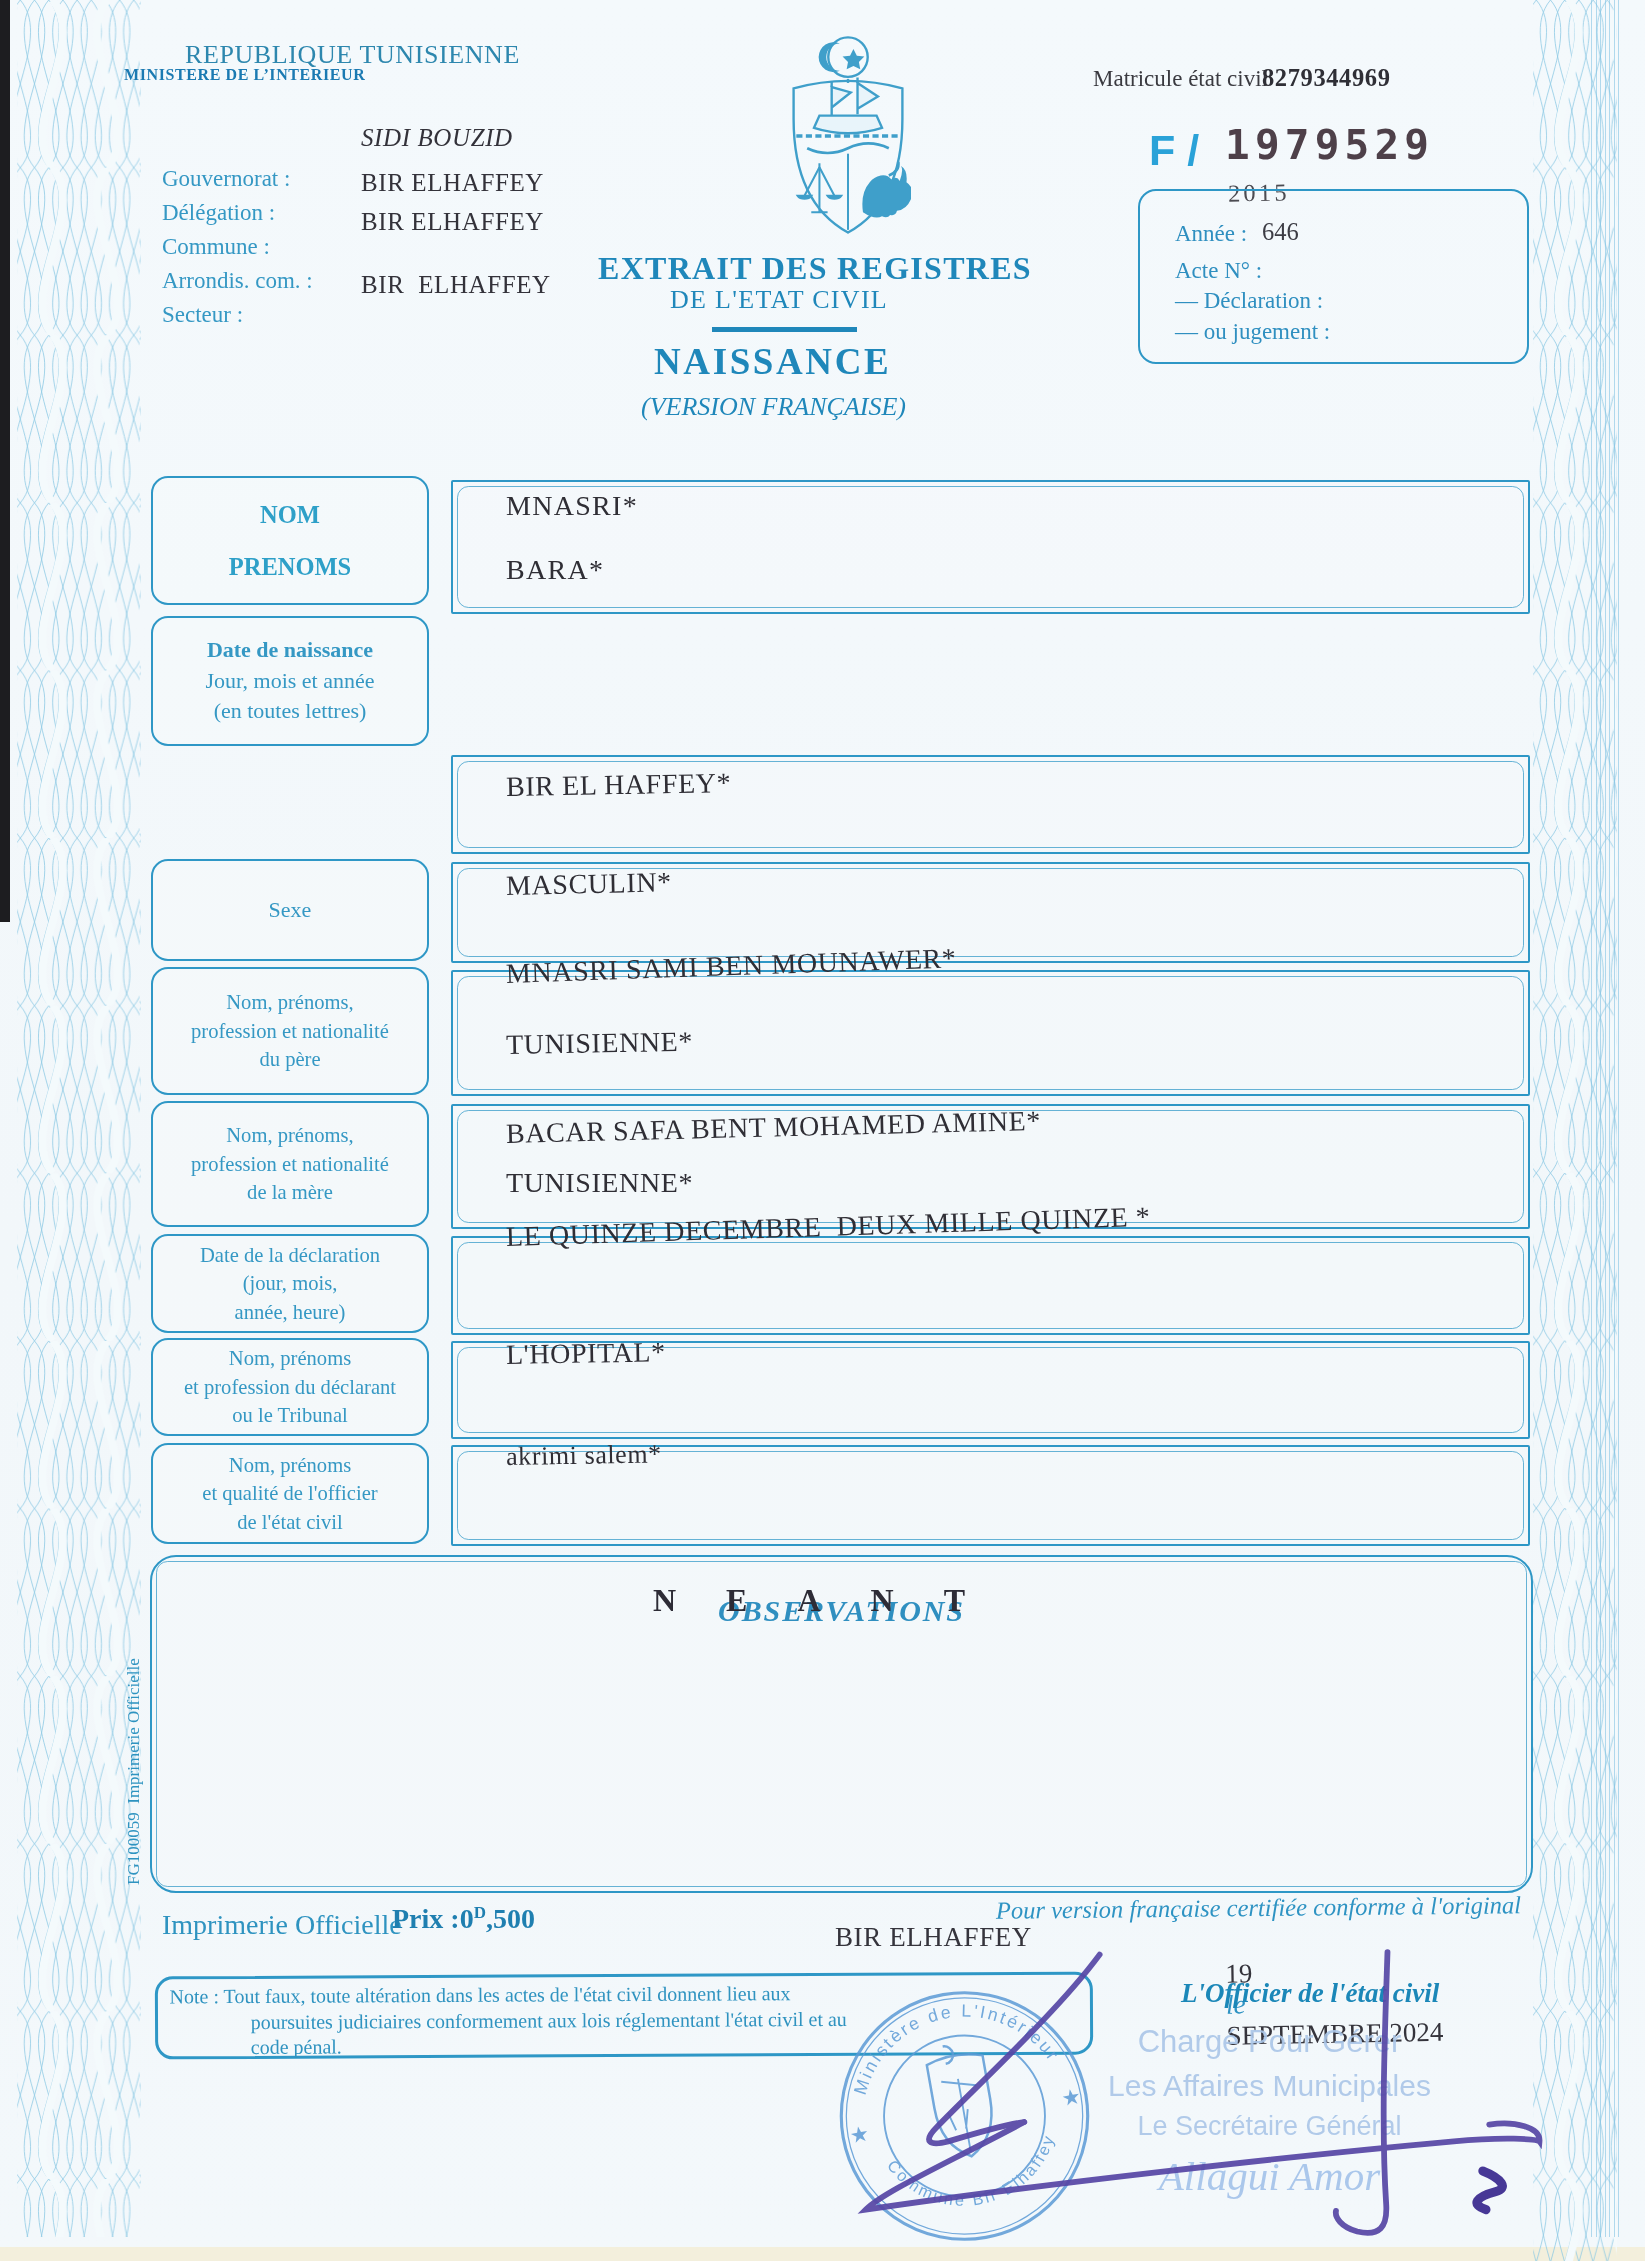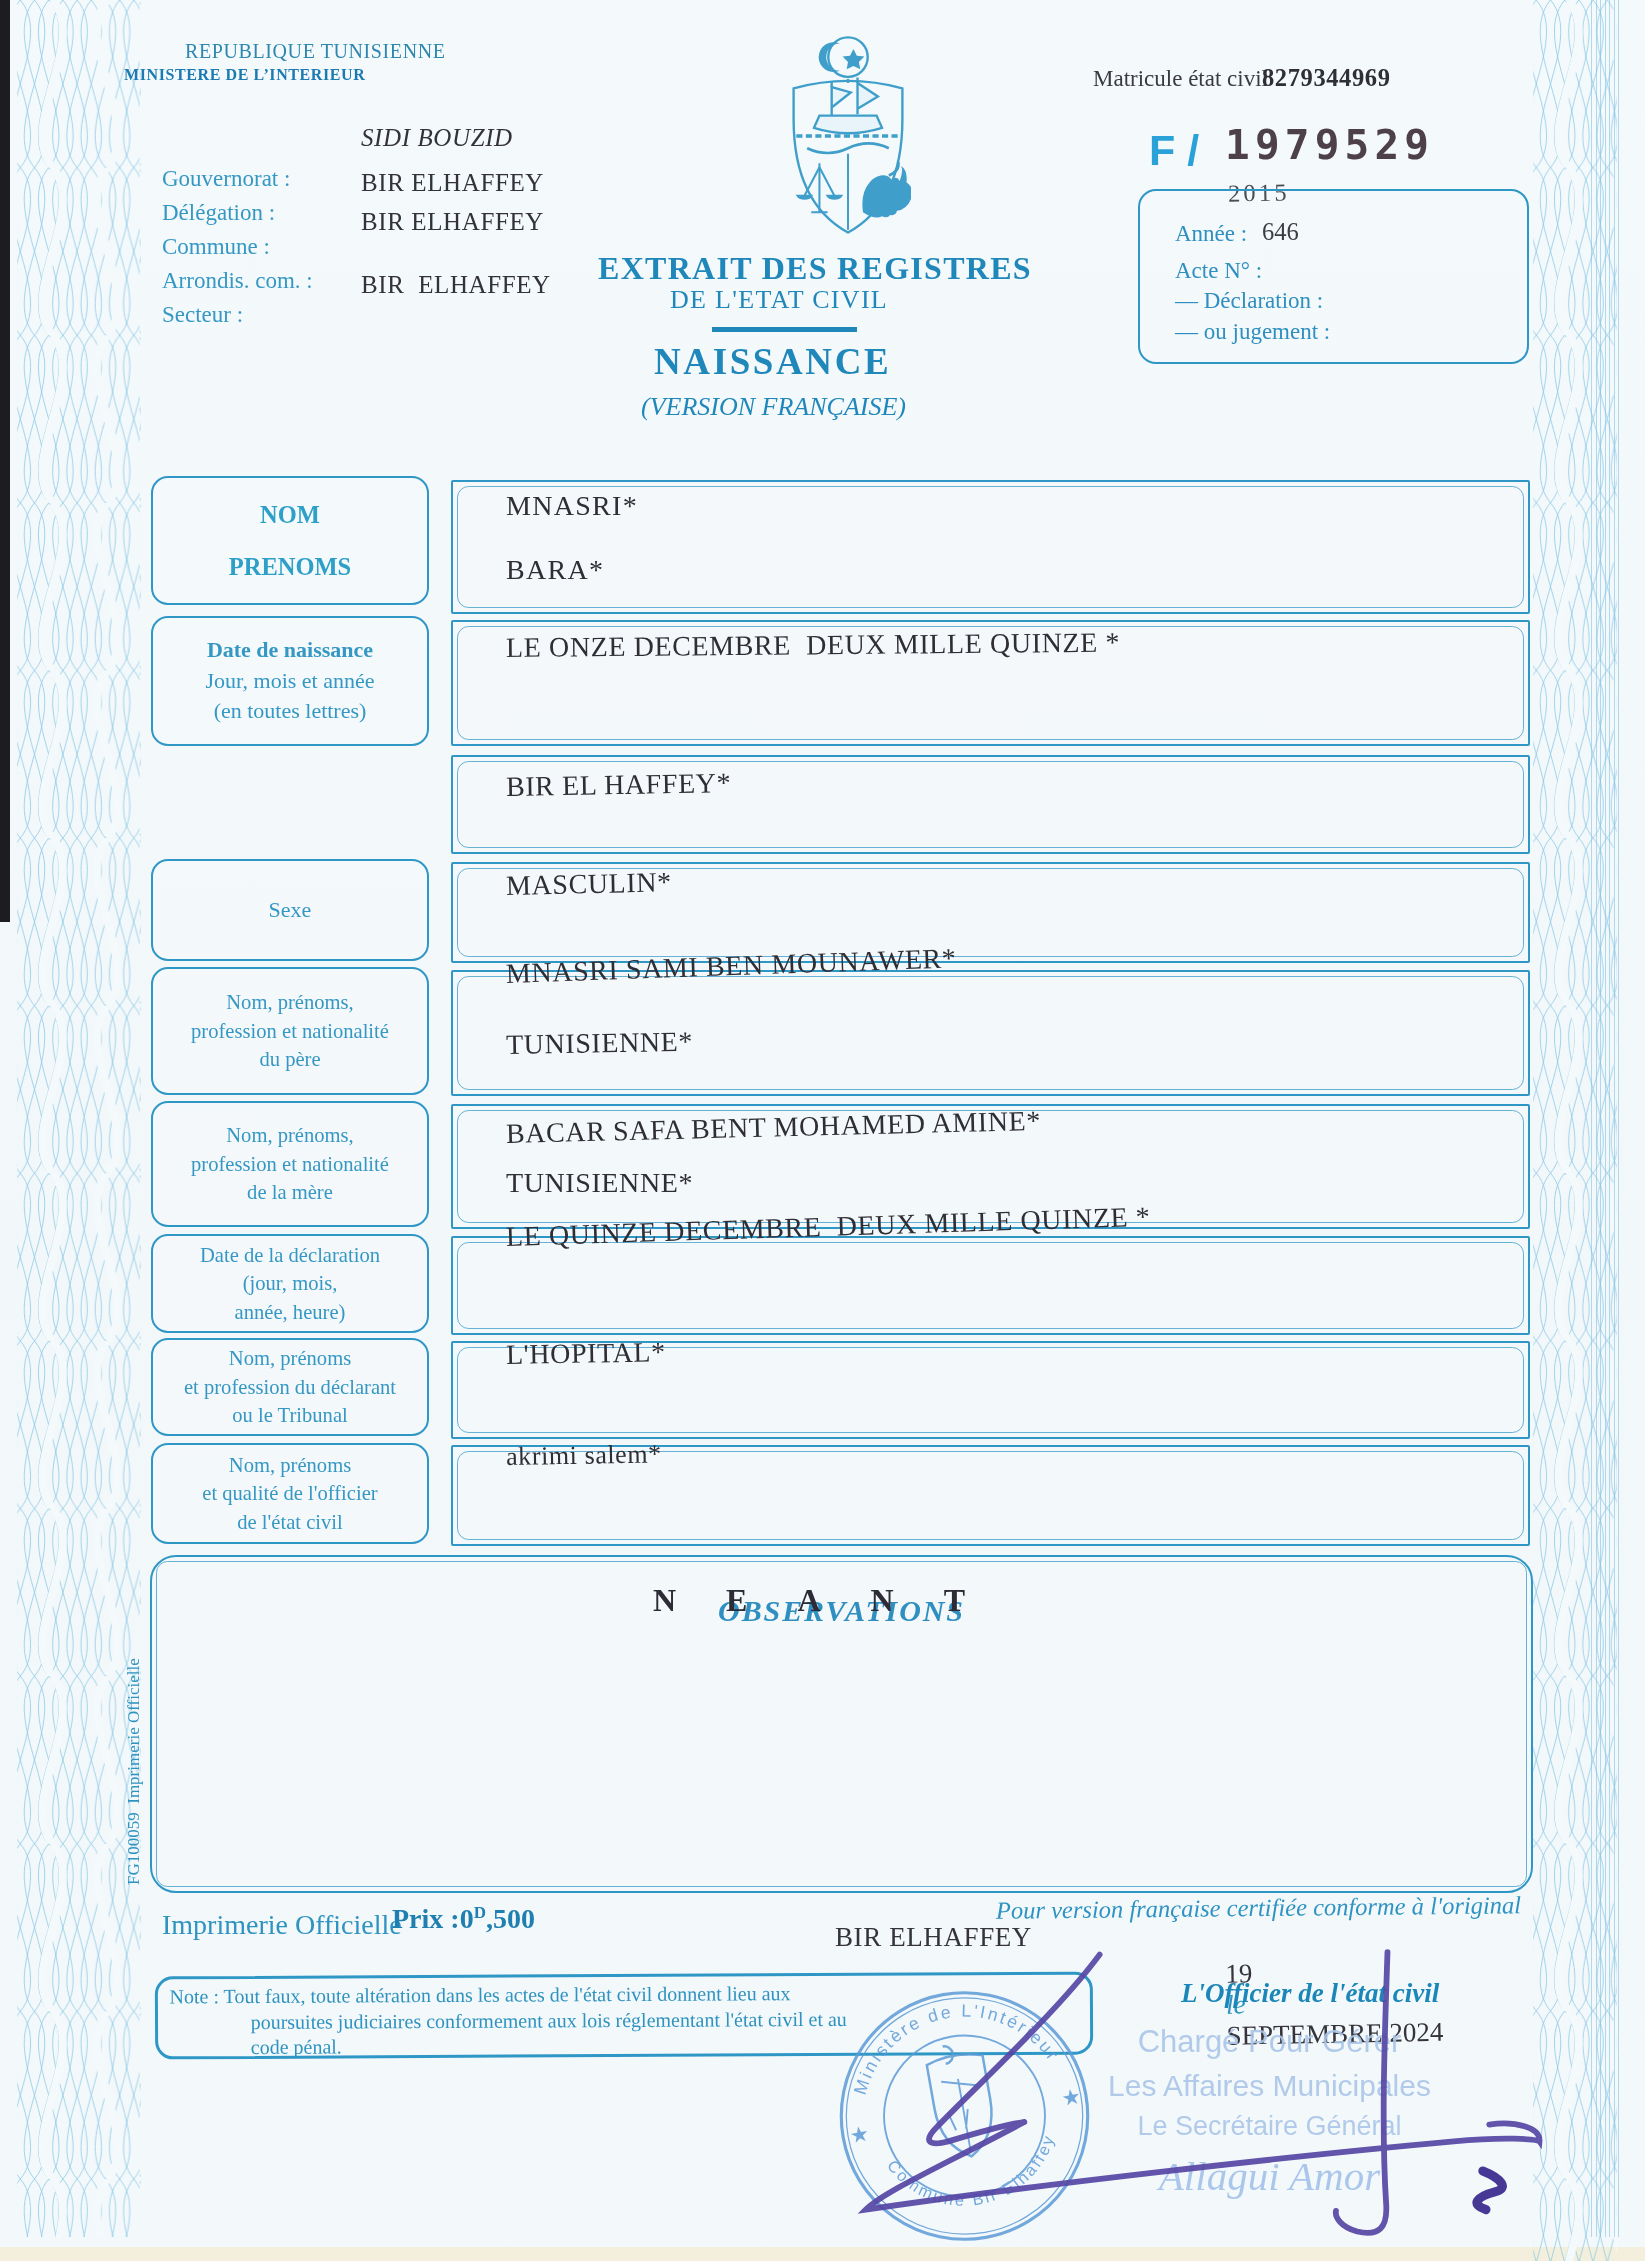--- a/index.html
+++ b/index.html
@@ -11,21 +11,21 @@
   .ink{color:#2f2e35;}
   
   .lbox{position:absolute;left:151px;width:274px;border:2.6px solid #2e97c6;border-radius:17px;
         display:flex;flex-direction:column;align-items:center;justify-content:center;
         text-align:center;color:#3598c4;font-size:22px;line-height:1.38;background:rgba(255,255,255,.15);}
   .vbox{position:absolute;left:451px;width:1075px;border:2.6px solid #2e97c6;border-radius:2px;background:rgba(255,255,255,.12);}
   .dbl::before{content:"";position:absolute;inset:3.9px;border:1.3px solid rgba(46,151,198,.72);border-radius:11.6px;pointer-events:none;}
   .lb-bold{font-weight:bold;}
   .val{position:absolute;white-space:pre;font-size:28px;color:#2f2e35;letter-spacing:0.6px;transform-origin:left center;}
   
-  .hdr-rep{font-size:20px;color:#2d87ae;letter-spacing:0.6px;}
+  .hdr-rep{font-size:26px;color:#2d87ae;letter-spacing:0.6px;}
   .hdr-min{font-size:16px;color:#1b7ab2;font-weight:bold;letter-spacing:0.6px;}
   .admin-lbl{font-size:23px;color:#3598c4;line-height:1.48;}
   .admin-val{font-size:25px;color:#33323a;letter-spacing:0.6px;white-space:pre;}
   .title1{font-size:32px;font-weight:bold;color:#1f87ba;letter-spacing:1.3px;}
   .title2{font-size:26px;color:#1f87ba;letter-spacing:1.3px;}
   .title3{font-size:37px;font-weight:bold;color:#1f87ba;letter-spacing:2.6px;}
   .title4{font-size:26px;font-style:italic;color:#1f87ba;}
   .matric{font-size:23px;color:#3a3a40;}
   .matric b{font-size:24.5px;color:#2f2f36;letter-spacing:0.6px;}
   .fslash{font-size:43px;font-weight:bold;color:#2aa2d8;font-family:"Liberation Sans",sans-serif;}
@@ -157,23 +157,20 @@
   <div class="vbox dbl" style="top:480px;height:130px;">
     <span class="val" style="left:53px;top:7.7px;letter-spacing:1.3px;">MNASRI*</span>
     <span class="val" style="left:53px;top:72px;letter-spacing:1.3px;">BARA*</span>
   </div>
 
   <div class="lbox" style="top:616px;height:126px;">
     <div class="lb-bold">Date de naissance</div>
     <div>Jour, mois et année</div>
     <div>(en toutes lettres)</div>
   </div>
-  <div class="vbox dbl" style="top:620px;height:122px;">
-    <span class="val" style="left:53px;top:10.3px;transform:rotate(-.5deg);">LE ONZE DECEMBRE  DEUX MILLE QUINZE *</span>
-  </div>
 
   <div class="vbox dbl" style="top:755px;height:95px;">
     <span class="val" style="left:53px;top:14px;transform:rotate(-1deg);">BIR EL HAFFEY*</span>
   </div>
 
   <div class="lbox" style="top:859px;height:98px;">
     <div>Sexe</div>
   </div>
   <div class="vbox dbl" style="top:862px;height:97px;">
     <span class="val" style="left:53px;top:6.4px;transform:rotate(-1.3deg);">MASCULIN*</span>

